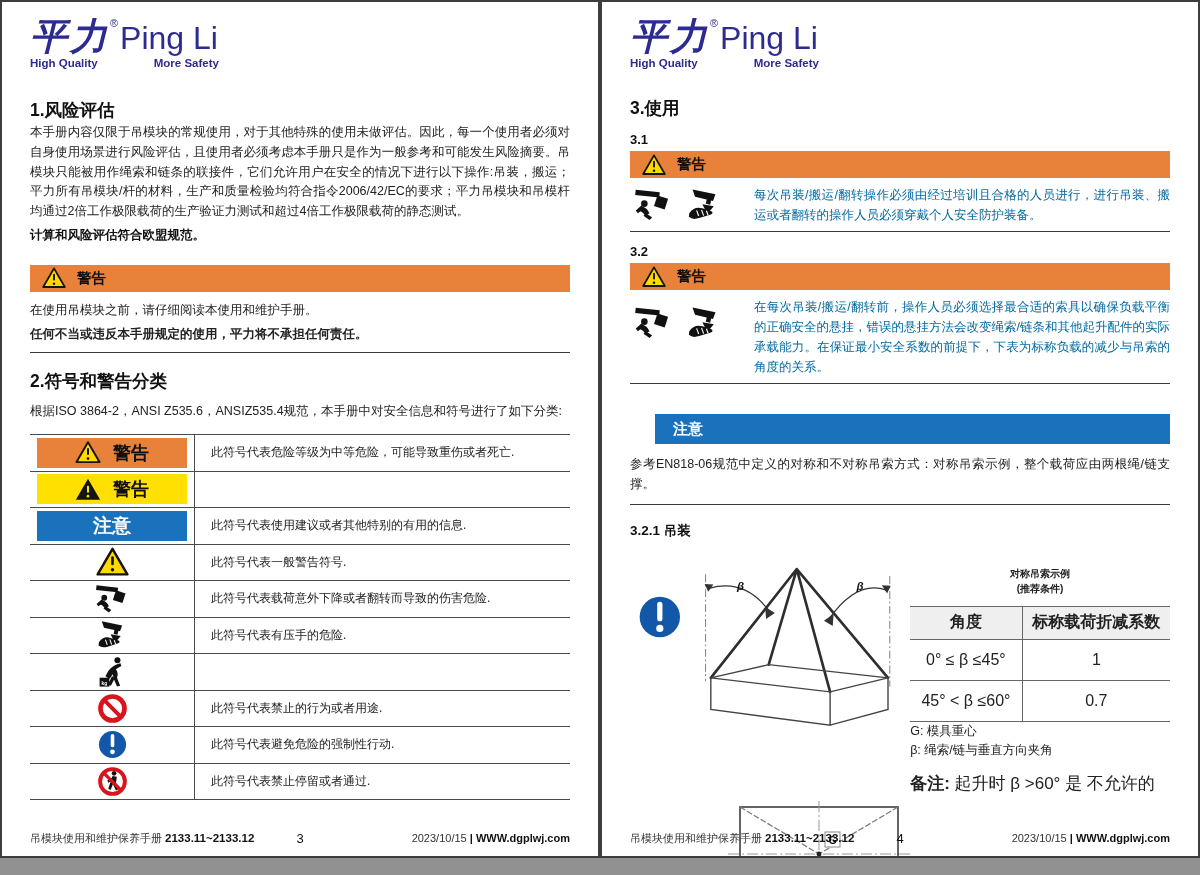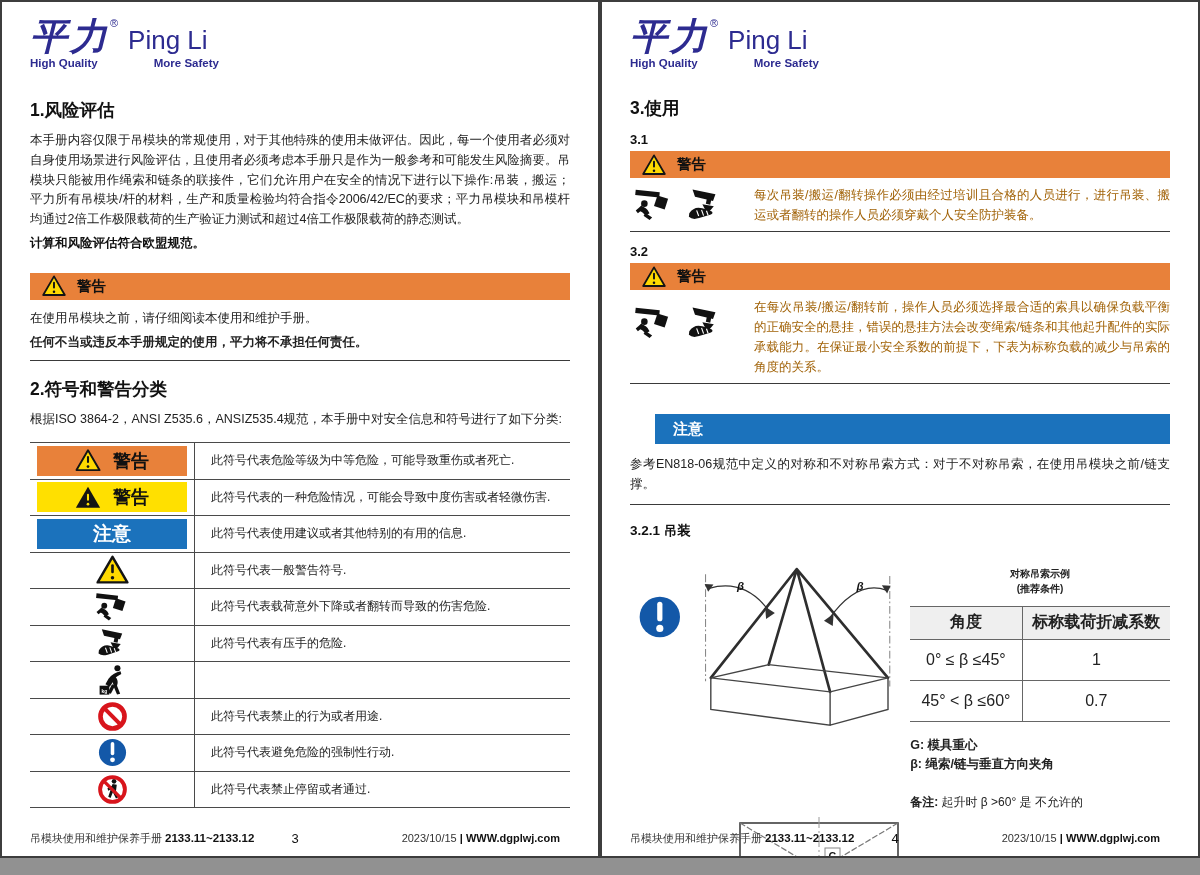--- a/index.html
+++ b/index.html
@@ -14,21 +14,21 @@
     width:600px; height:858px; background:#ffffff;
     border:2px solid #3d3d3d;
     position:relative; overflow:hidden;
     padding:16px 28px 0 28px;
   }
   
   .brand { height:66px; margin-bottom:6px; }
   .brand-line { white-space:nowrap; line-height:1; }
   .brand-cn { font-size:37px; font-weight:bold; font-style:italic; color:#2d2b90; letter-spacing:3px; }
   .brand-reg { font-size:11px; color:#2d2b90; vertical-align:top; font-style:normal; }
-  .brand-en { font-size:26px; color:#2d2b90; font-weight:500; margin-left:10px; }
+  .brand-en { font-size:32px; color:#2d2b90; font-weight:500; margin-left:2px; }
   .brand-tags { display:flex; margin-top:2px; font-size:11.5px; font-weight:bold; color:#2d2b90; }
   .brand-tag2 { margin-left:56px; }
   
   .sec-title { font-size:17.5px; font-weight:bold; color:#111; }
   .sub-label { font-size:13px; font-weight:bold; color:#111; }
   .body-text { font-size:12.5px; line-height:1.58; text-align:justify; color:#222; }
   .bold-line { font-size:12.5px; font-weight:bold; margin-top:5px; color:#111; }
   .hrule { border:none; border-top:1.5px solid #3a3a3a; }
   
   .warn-banner { background:#e8813a; height:27px; display:flex; align-items:center; padding-left:12px; }
@@ -41,41 +41,41 @@
   .sym-ico { flex:0 0 165px; display:flex; align-items:center; justify-content:center; border-right:1.5px solid #4a4a4a; }
   .sym-txt { flex:1; display:flex; align-items:center; padding-left:16px; font-size:12px; color:#222; }
   .badge { width:150px; height:30px; display:flex; align-items:center; justify-content:center; font-weight:bold; font-size:18px; color:#111; }
   .badge.orange { background:#e8813a; }
   .badge.yellow { background:#ffe000; }
   .badge.blue   { background:#1b72bc; color:#fff; font-size:19px; }
   .badge svg { margin-right:12px; }
   
   .icon-text-row { display:flex; align-items:flex-start; padding:7px 0 6px 4px; }
   .row-icons { flex:0 0 112px; display:flex; gap:14px; align-items:center; padding-top:2px; }
-  .row-text { flex:1; font-size:12.5px; line-height:1.6; text-align:justify; color:#a16207; padding-left:8px; }
+  .row-text { flex:1; font-size:12.5px; line-height:1.6; text-align:justify; color:#0369a1; padding-left:8px; }
   
   .lift-row { display:flex; margin-top:12px; }
   .mandatory-big { margin:42px 6px 0 8px; }
   .sling-col { margin-left:12px; width:274px; padding-top:14px; }
   .sling-title { text-align:center; font-size:10px; font-weight:bold; line-height:1.5; color:#222; }
   table.sling { border-collapse:collapse; width:100%; margin-top:10px; font-size:16px; color:#222;
                 border-top:1.5px solid #666; border-bottom:1.5px solid #666; }
   table.sling th { background:#efefef; font-weight:bold; height:33px; border-bottom:1.5px solid #666; }
   table.sling td { text-align:center; height:41px; }
   table.sling tr + tr td { border-top:1.5px solid #666; }
   table.sling th + th, table.sling td + td { border-left:1.5px solid #666; }
   table.sling th:first-child, table.sling td:first-child { width:112px; }
-  .sling-notes { margin-top:14px; font-size:12.5px; font-weight:700; line-height:1.55; color:#222; }
-  .sling-remark { margin-top:20px; font-size:12px; color:#222; }
+  .sling-notes { font-size:12.5px; font-weight:400; line-height:1.55; color:#222; }
+  .sling-remark { margin-top:12px; font-size:17px; color:#222; }
   .sling-remark b { font-weight:bold; }
   
   .mold-diagram { position:relative; height:142px; margin-top:6px; }
   .mold-diagram svg.mold { position:absolute; left:96px; top:0; }
   
-  .footer { position:absolute; left:28px; right:38px; bottom:10px; display:flex; align-items:baseline; font-size:11px; color:#333; }
+  .footer { position:absolute; left:28px; right:28px; bottom:10px; display:flex; align-items:baseline; font-size:11px; color:#333; }
   .footer .f-left { flex:1; }
   .footer .f-code { font-weight:bold; color:#111; font-size:11.5px; }
   .footer .f-page { position:absolute; left:50%; transform:translateX(-50%); font-size:13px; color:#111; }
   .footer .f-right { margin-left:auto; }
   .footer .f-site { font-weight:bold; color:#111; }
 </style>
 </head>
 <body>
 
 <div class="page">
@@ -84,21 +84,21 @@
     <div class="brand-line">
       <span class="brand-cn">平力</span><span class="brand-reg">®</span><span class="brand-en">Ping Li</span>
     </div>
     <div class="brand-tags">
       <span>High Quality</span>
       <span class="brand-tag2">More Safety</span>
     </div>
   </div>
 
   <div class="sec-title" style="margin-top:14px;">1.风险评估</div>
-  <p class="body-text" style="margin-top:9px;">本手册内容仅限于吊模块的常规使用，对于其他特殊的使用未做评估。因此，每一个使用者必须对自身使用场景进行风险评估，且使用者必须考虑本手册只是作为一般参考和可能发生风险摘要。吊模块只能被用作绳索和链条的联接件，它们允许用户在安全的情况下进行以下操作:吊装，搬运；平力所有吊模块/杆的材料，生产和质量检验均符合指令2006/42/EC的要求；平力吊模块和吊模杆均通过2倍工作极限载荷的生产验证力测试和超过4倍工作极限载荷的静态测试。</p>
+  <p class="body-text" style="margin-top:1px;">本手册内容仅限于吊模块的常规使用，对于其他特殊的使用未做评估。因此，每一个使用者必须对自身使用场景进行风险评估，且使用者必须考虑本手册只是作为一般参考和可能发生风险摘要。吊模块只能被用作绳索和链条的联接件，它们允许用户在安全的情况下进行以下操作:吊装，搬运；平力所有吊模块/杆的材料，生产和质量检验均符合指令2006/42/EC的要求；平力吊模块和吊模杆均通过2倍工作极限载荷的生产验证力测试和超过4倍工作极限载荷的静态测试。</p>
   <div class="bold-line">计算和风险评估符合欧盟规范。</div>
 
   <div class="warn-banner" style="margin-top:21px;">
     <svg width="24" height="22" viewBox="0 0 40 36">
       <path d="M20 2 L38 33 L2 33 Z" fill="#ffd900" stroke="#141414" stroke-width="3" stroke-linejoin="round"></path>
       <rect x="18.4" y="11" width="3.2" height="11" rx="1.5" fill="#141414"></rect>
       <circle cx="20" cy="27.5" r="2.1" fill="#141414"></circle>
     </svg>
     <span class="w-label">警告</span>
   </div>
@@ -129,21 +129,20 @@
       <div class="sym-ico">
         <div class="badge yellow">
           <svg width="26" height="23" viewBox="0 0 40 36">
             <path d="M20 1 L39 34 L1 34 Z" fill="#141414"></path>
             <rect x="18.4" y="12" width="3.2" height="11" rx="1.5" fill="#ffe000"></rect>
             <circle cx="20" cy="28.5" r="2.1" fill="#ffe000"></circle>
           </svg>
           <span>警告</span>
         </div>
       </div>
-      <div class="sym-txt">此符号代表的一种危险情况，可能会导致中度伤害或者轻微伤害.</div>
     </div>
 
     <div class="sym-row">
       <div class="sym-ico">
         <div class="badge blue">
           <span>注意</span>
         </div>
       </div>
       <div class="sym-txt">此符号代表使用建议或者其他特别的有用的信息.</div>
     </div>
@@ -335,21 +334,21 @@
         <path d="M13 26.5 L15.5 33.5 M19 26 L21.5 33 M25 27 L27 32.5" stroke="#fff" stroke-width="1.4" fill="none"></path>
       </svg>
     </div>
     <div class="row-text">在每次吊装/搬运/翻转前，操作人员必须选择最合适的索具以确保负载平衡的正确安全的悬挂，错误的悬挂方法会改变绳索/链条和其他起升配件的实际承载能力。在保证最小安全系数的前提下，下表为标称负载的减少与吊索的角度的关系。</div>
   </div>
   <hr class="hrule">
 
   <div class="notice-banner" style="margin-top:30px;">
     <span class="n-label">注意</span>
   </div>
-  <p class="body-text" style="margin-top:11px;">参考EN818-06规范中定义的对称和不对称吊索方式：对于不对称吊索，在使用吊模块之前/链支撑。</p>
+  <p class="body-text" style="margin-top:11px;">参考EN818-06规范中定义的对称和不对称吊索方式：对称吊索示例，整个载荷应由两根绳/链支撑。</p>
   <hr class="hrule" style="margin-top:9px;">
 
   <div class="sub-label" style="margin-top:17px; font-size:13.5px;">3.2.1 吊装</div>
 
   <div class="lift-row">
     <svg class="mandatory-big" width="46" height="46" viewBox="0 0 40 40">
       <circle cx="20" cy="20" r="18.5" fill="#1358a8"></circle>
       <rect x="17.6" y="6" width="4.8" height="18" rx="2.4" fill="#fff"></rect>
       <circle cx="20" cy="30.5" r="3.3" fill="#fff"></circle>
     </svg>

